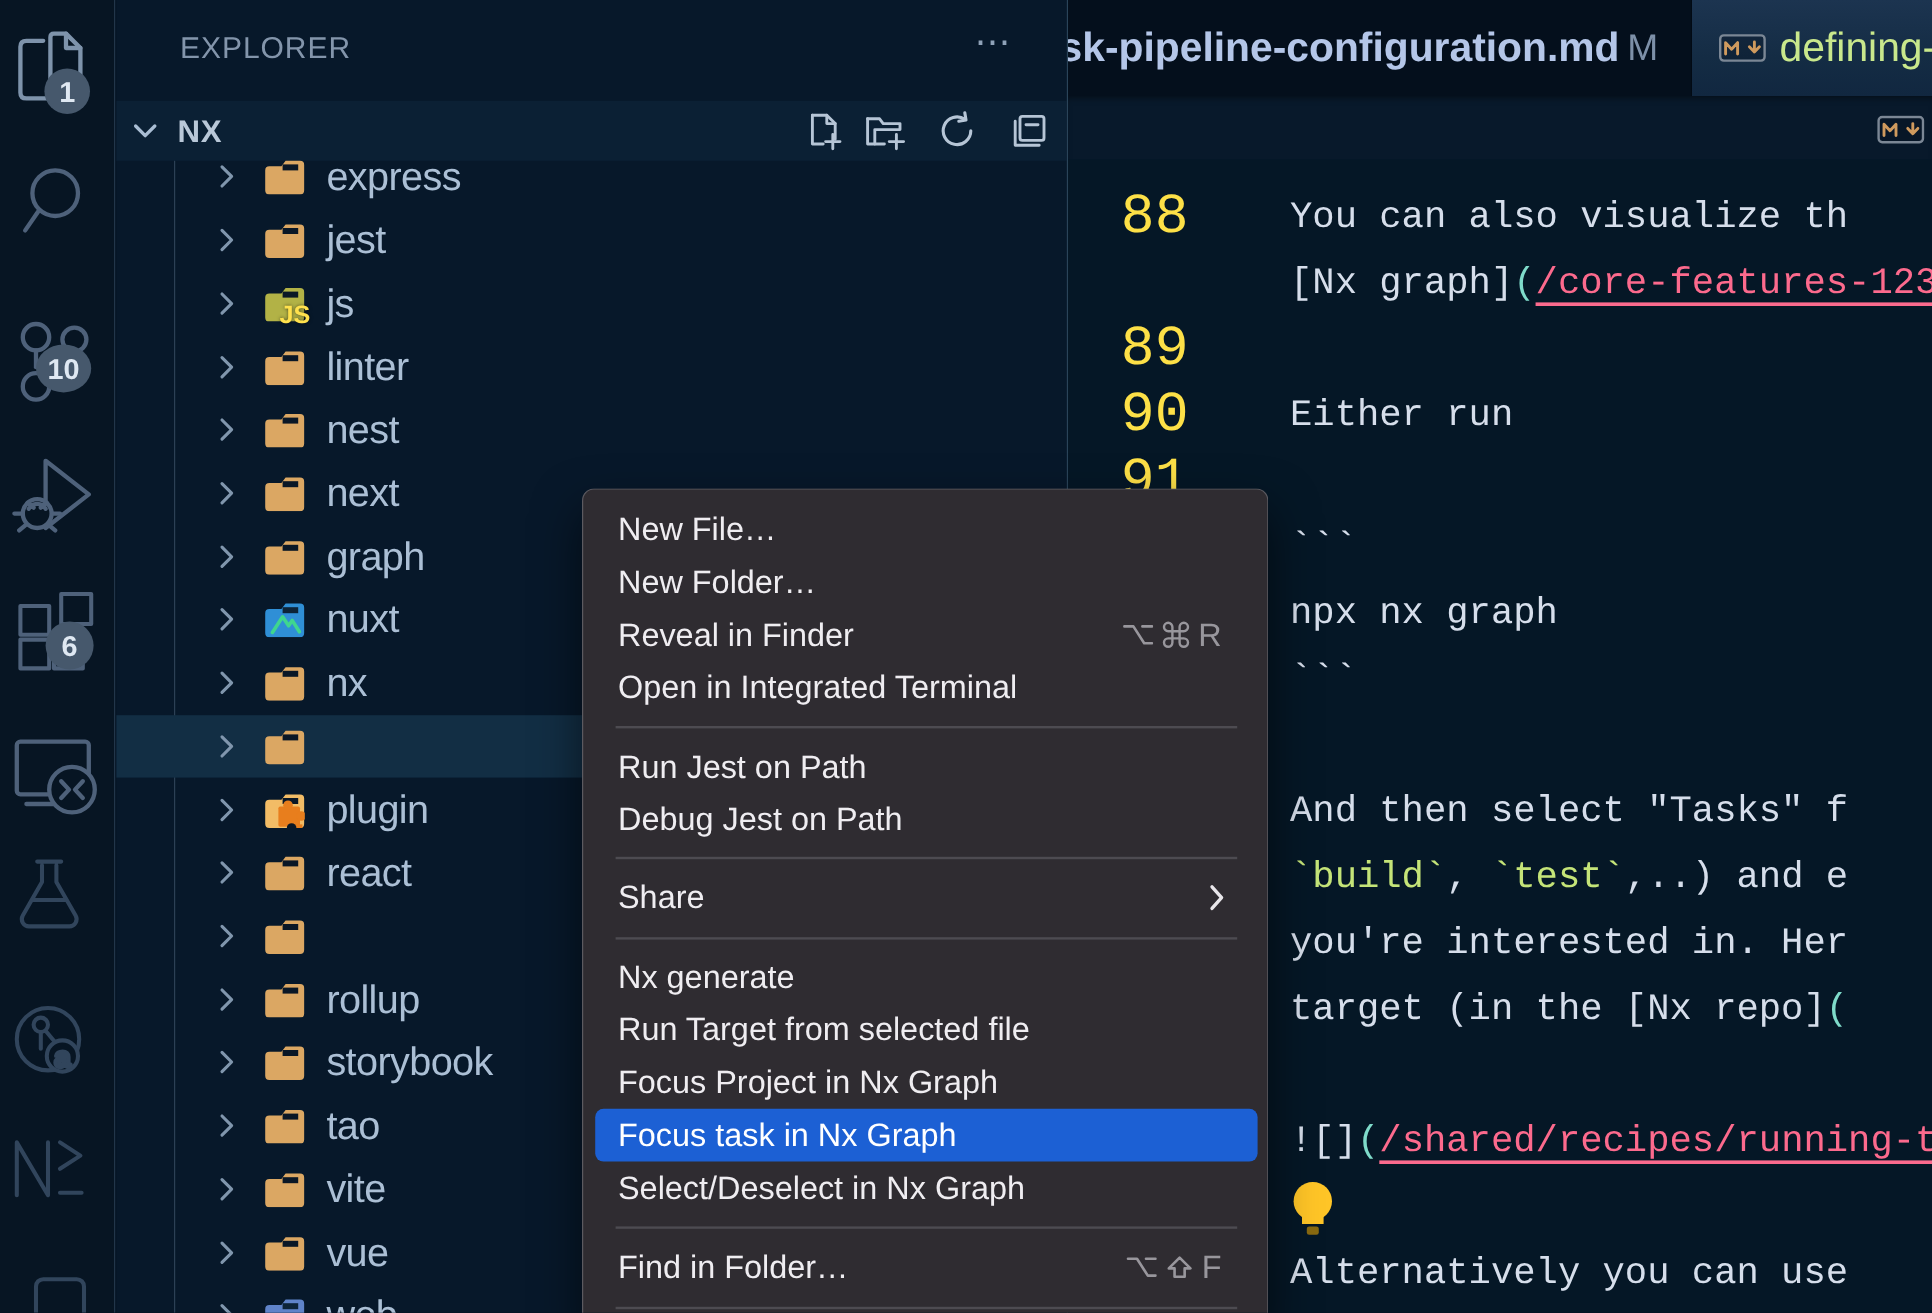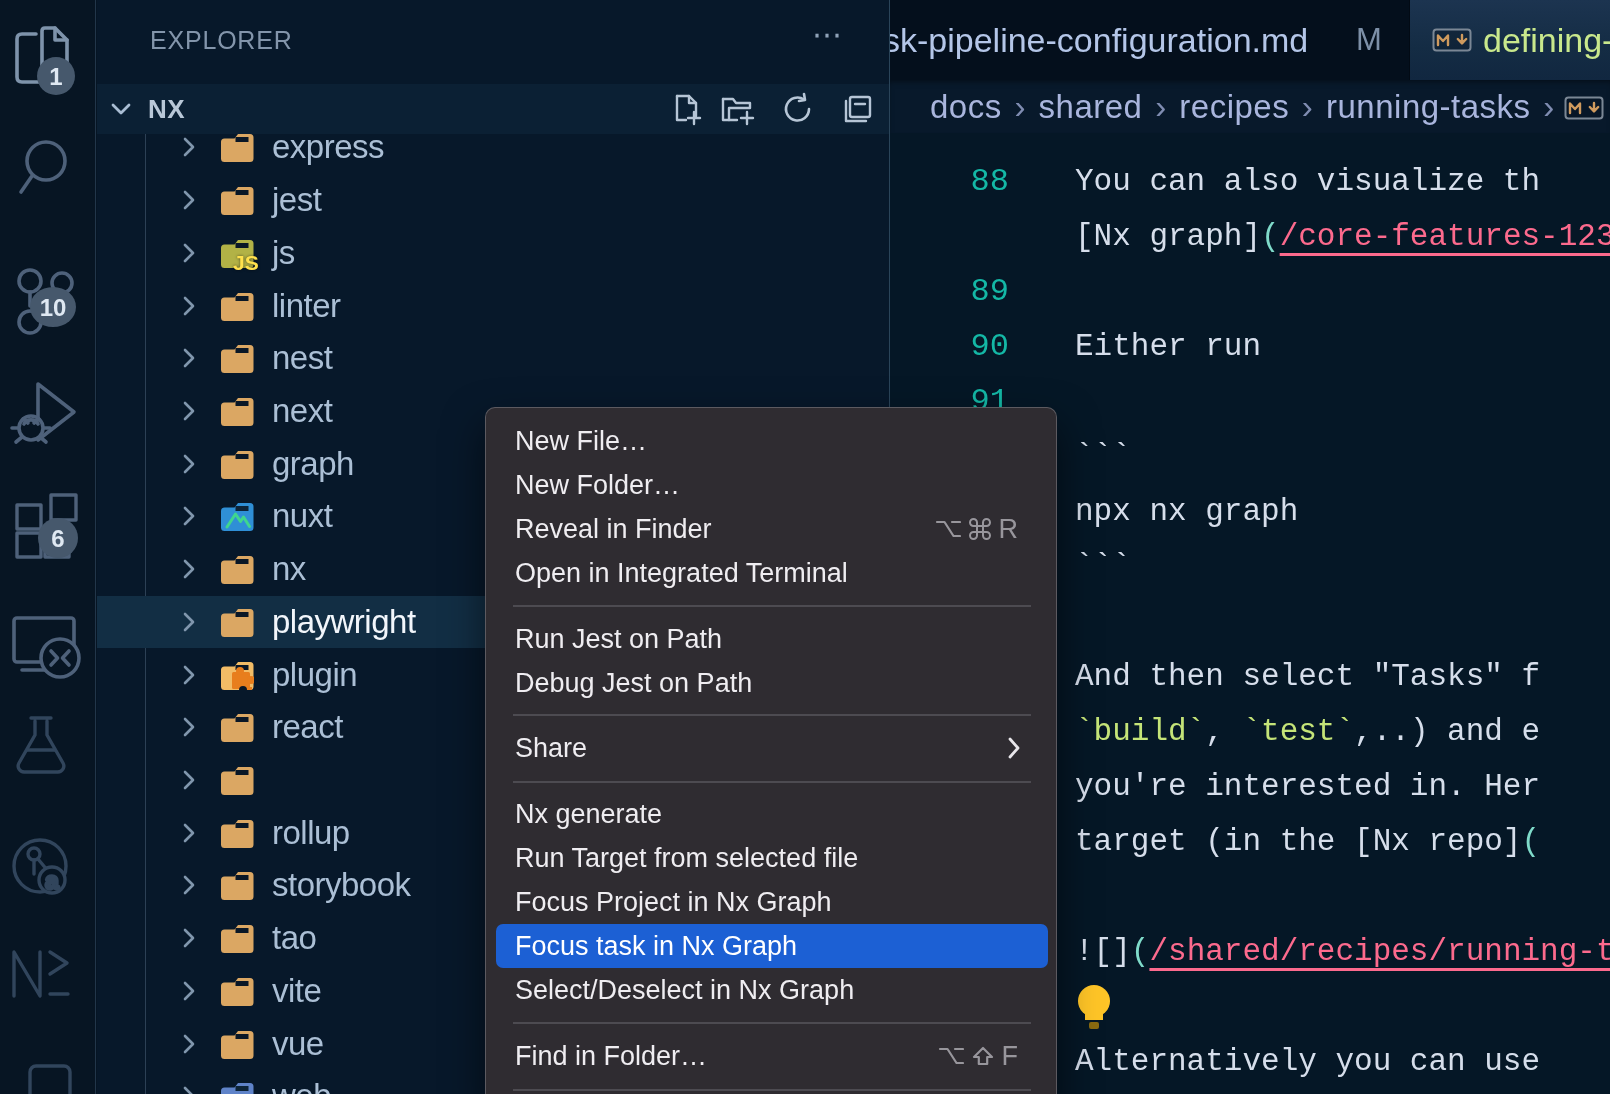--- a/index.html
+++ b/index.html
@@ -8,21 +8,21 @@
   .abs { position:absolute; }
   svg { display:block; }
   #activitybar { left:0; top:0; width:96px; height:1094px; background:#071523; border-right:1px solid #22364a; }
   #sidebar { left:97px; top:0; width:792px; height:1094px; background:#07182a;text-align:right; }
   #editor { left:889px; top:0; width:721px; height:1094px; background:#051726; border-left:1px solid #2a4459; }
   .row { position:absolute; left:0; width:792px; height:52px; }
   .row .chev { position:absolute; left:85px; top:15px; }
   .row .ficon { position:absolute; left:123px; top:11px; }
   .row .lbl { position:absolute; left:175px; top:0; line-height:52px; font-size:33px; letter-spacing:-0.5px; color:#abbfd5; white-space:nowrap; }
   .cl { position:absolute; left:185px; height:55px; line-height:55px; font-family:"Liberation Mono", monospace; font-size:31px; color:#d6deeb; white-space:pre; }
-  .ln { position:absolute; width:75px; text-align:right; height:55px; line-height:55px; font-family:"Liberation Mono", monospace; font-size:32px; color:#14b8a6; left:44px; }
+  .ln { position:absolute; width:75px; text-align:left; height:55px; line-height:55px; font-family:"Liberation Mono", monospace; font-size:47px; color:#fde047; left:44px; }
   .teal { color:#7fdbca; }
   .green { color:#c5e478; }
   .pinku { color:#fc6a8d; text-decoration:underline; text-underline-offset:8px; text-decoration-thickness:3px; }
   #menu { left:485px; top:407px; width:572px; height:700px; background:#2f2c31; border:1px solid #5c5a60; border-bottom:none; border-radius:10px 10px 0 0; box-shadow:0 18px 40px rgba(0,0,0,.55); }
   .mi { position:absolute; left:10px; width:552px; height:44px; line-height:44px; font-size:27px; color:#efedf1; padding-left:19px; border-radius:7px; white-space:nowrap; }
   .msep { position:absolute; left:27px; width:518px; height:2px; background:#4d4b51; }
   .mshort { position:absolute; right:30px; top:0; height:44px; display:flex; align-items:center; gap:7px; color:#98969c; }
 </style>
 </head>
 <body>
@@ -261,21 +261,20 @@
           <svg width="15" height="24" viewBox="0 0 15 24">
             <polyline points="3,3 11,11 3,19" fill="none" stroke-linecap="round" stroke-linejoin="round" stroke="#8096ad" stroke-width="2.6"></polyline>
           </svg>
         </span>
     <span class="ficon" style="position:absolute;left:123px;top:11px;width:34px;height:30px;">
           <svg width="34" height="30" viewBox="0 0 34 30">
             <path d="M1 10 q0 -3.5 3.5 -3.5 h10 l3.5 -4.5 h12 q3.5 0 3.5 3.5 v21 q0 3.5 -3.5 3.5 h-25.5 q-3.5 0 -3.5 -3.5 z" fill="#dba763"></path>
             <rect x="15.5" y="5" width="13" height="5" fill="#0a1726"></rect>
           </svg>
         </span>
-    <span class="lbl" style="color:#f2f6fb;">playwright</span>
   </div>
       <div class="row" style="top:649px">
     <span class="chev">
           <svg width="15" height="24" viewBox="0 0 15 24">
             <polyline points="3,3 11,11 3,19" fill="none" stroke-linecap="round" stroke-linejoin="round" stroke="#8096ad" stroke-width="2.6"></polyline>
           </svg>
         </span>
     <span class="ficon" style="position:absolute;left:123px;top:11px;width:34px;height:30px;">
           <svg width="34" height="30" viewBox="0 0 34 30">
             <path d="M1 10 q0 -3.5 3.5 -3.5 h10 l3.5 -4.5 h12 q3.5 0 3.5 3.5 v21 q0 3.5 -3.5 3.5 h-25.5 q-3.5 0 -3.5 -3.5 z" fill="#f2bc66"></path>
@@ -401,33 +400,32 @@
           </svg>
         </span>
     <span class="lbl" style="">web</span>
   </div>
     </div>
 </div>
 <div class="abs" id="editor">
   <div class="abs" style="left:0; top:0; width:721px; height:80px; background:#040f1c;"></div>
   <div class="abs" style="left:519px; top:0; width:202px; height:80px; background:linear-gradient(180deg,#1c3450 0%,#142c44 60%,#112740 100%); border-left:1px solid #020a14;"></div>
   <div class="abs" style="left:0; top:0; width:513px; height:80px; overflow:hidden;">
-    <span class="abs" style="left:-7px; top:0; line-height:80px; font-size:34px; color:#b4c6e8; white-space:nowrap;">sk-pipeline-configuration.md</span>
+    <span class="abs" style="left:-7px; top:0; line-height:80px; font-size:34px; color:#b4c6e8; white-space:nowrap;font-weight:bold;">sk-pipeline-configuration.md</span>
     <span class="abs" style="left:466px; top:0; line-height:80px; font-size:31px; color:#7d90a8;">M</span>
   </div>
   <span class="abs" id="mdtab" style="left:542px; top:28px;">
       <svg width="40" height="24" viewBox="0 0 40 24">
         <rect x="1.5" y="1.5" width="37" height="21" rx="3" fill="rgba(5,16,30,0.3)" stroke="#7b8795" stroke-width="2"></rect>
         <path d="M6 17 V7.5 l5 5.5 5-5.5 V17" fill="none" stroke-linecap="round" stroke-linejoin="round" stroke="#cf9a5e" stroke-width="2.4"></path>
         <path d="M30 7 v8 m-4.2 -4 l4.2 4.4 4.2-4.4" fill="none" stroke-linecap="round" stroke-linejoin="round" stroke="#cf9a5e" stroke-width="2.4"></path>
       </svg>
     </span>
   <span class="abs" style="left:593px; top:0; line-height:80px; font-size:34px; color:#c9e88c; white-space:nowrap;">defining-</span>
   <div class="abs" style="left:0; top:80px; width:721px; height:53px; background:#08192b; box-shadow:inset 0 4px 6px -3px rgba(0,0,0,0.5);"></div>
-  <div class="abs" style="left:40px; top:80px; height:53px; line-height:53px; font-size:33px; letter-spacing:0.5px; color:#a9b5dd; white-space:nowrap;">docs <span style="color:#7f8cb1;padding:0 3px;">›</span> shared <span style="color:#7f8cb1;padding:0 3px;">›</span> recipes <span style="color:#7f8cb1;padding:0 3px;">›</span> running-tasks <span style="color:#7f8cb1;padding:0 3px;">›</span></div>
   <span class="abs" id="mdcrumb" style="left:674px; top:96px;">
       <svg width="40" height="24" viewBox="0 0 40 24">
         <rect x="1.5" y="1.5" width="37" height="21" rx="3" fill="rgba(5,16,30,0.3)" stroke="#7b8795" stroke-width="2"></rect>
         <path d="M6 17 V7.5 l5 5.5 5-5.5 V17" fill="none" stroke-linecap="round" stroke-linejoin="round" stroke="#cf9a5e" stroke-width="2.4"></path>
         <path d="M30 7 v8 m-4.2 -4 l4.2 4.4 4.2-4.4" fill="none" stroke-linecap="round" stroke-linejoin="round" stroke="#cf9a5e" stroke-width="2.4"></path>
       </svg>
     </span>
   <div id="code">
       <div class="ln" style="top:154px">88</div>
       <div class="cl" style="top:154px">You can also visualize th</div>

